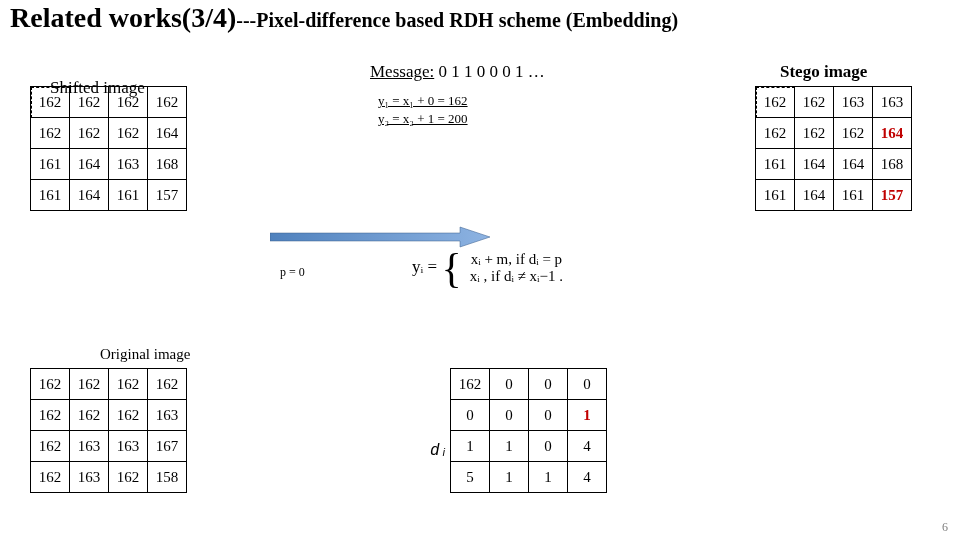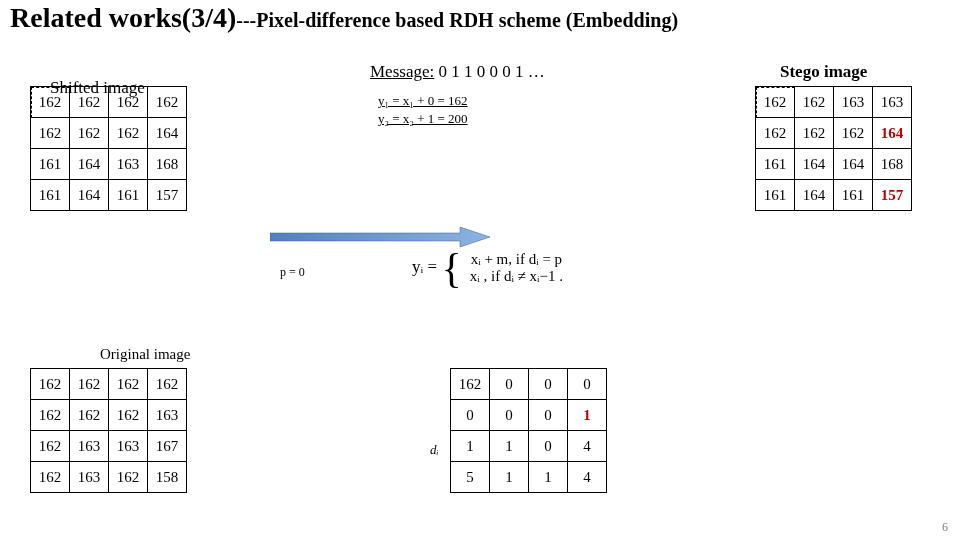--- a/index.html
+++ b/index.html
@@ -35,21 +35,21 @@
   .arrow { position: absolute; left: 270px; top: 225px; width: 220px; height: 24px; }
   .arrow svg { width: 100%; height: 100%; display: block; }
 
   .p-eq { position: absolute; left: 280px; top: 265px; font-size: 12px; }
 
   .formula { position: absolute; left: 412px; top: 247px; font-size: 17px; text-align: center; }
   .formula .brace { font-size: 42px; line-height: 1; display: inline-block; vertical-align: middle; margin-right: 4px; }
   .formula .stack { display: inline-block; vertical-align: middle; font-size: 15px; }
   .formula .line { display: block; white-space: nowrap; }
 
-  .di-label { position: absolute; left: 430px; top: 442px; font-size: 13px; font-style: italic; }
+  .di-label { position: absolute; left: 430px; top: 442px; font-size: 16px; font-style: italic; font-family: Liberation Mono, monospace; }
 
   .pg-num { position: absolute; bottom: 5px; right: 12px; font-size: 12px; color: #7f7f7f; }
 </style>
 </head>
 <body>
 
 <div class="page-title">
   <span>Related works(3/4)</span><span class="sub">---Pixel-difference based RDH scheme (Embedding)</span>
 </div>
 

